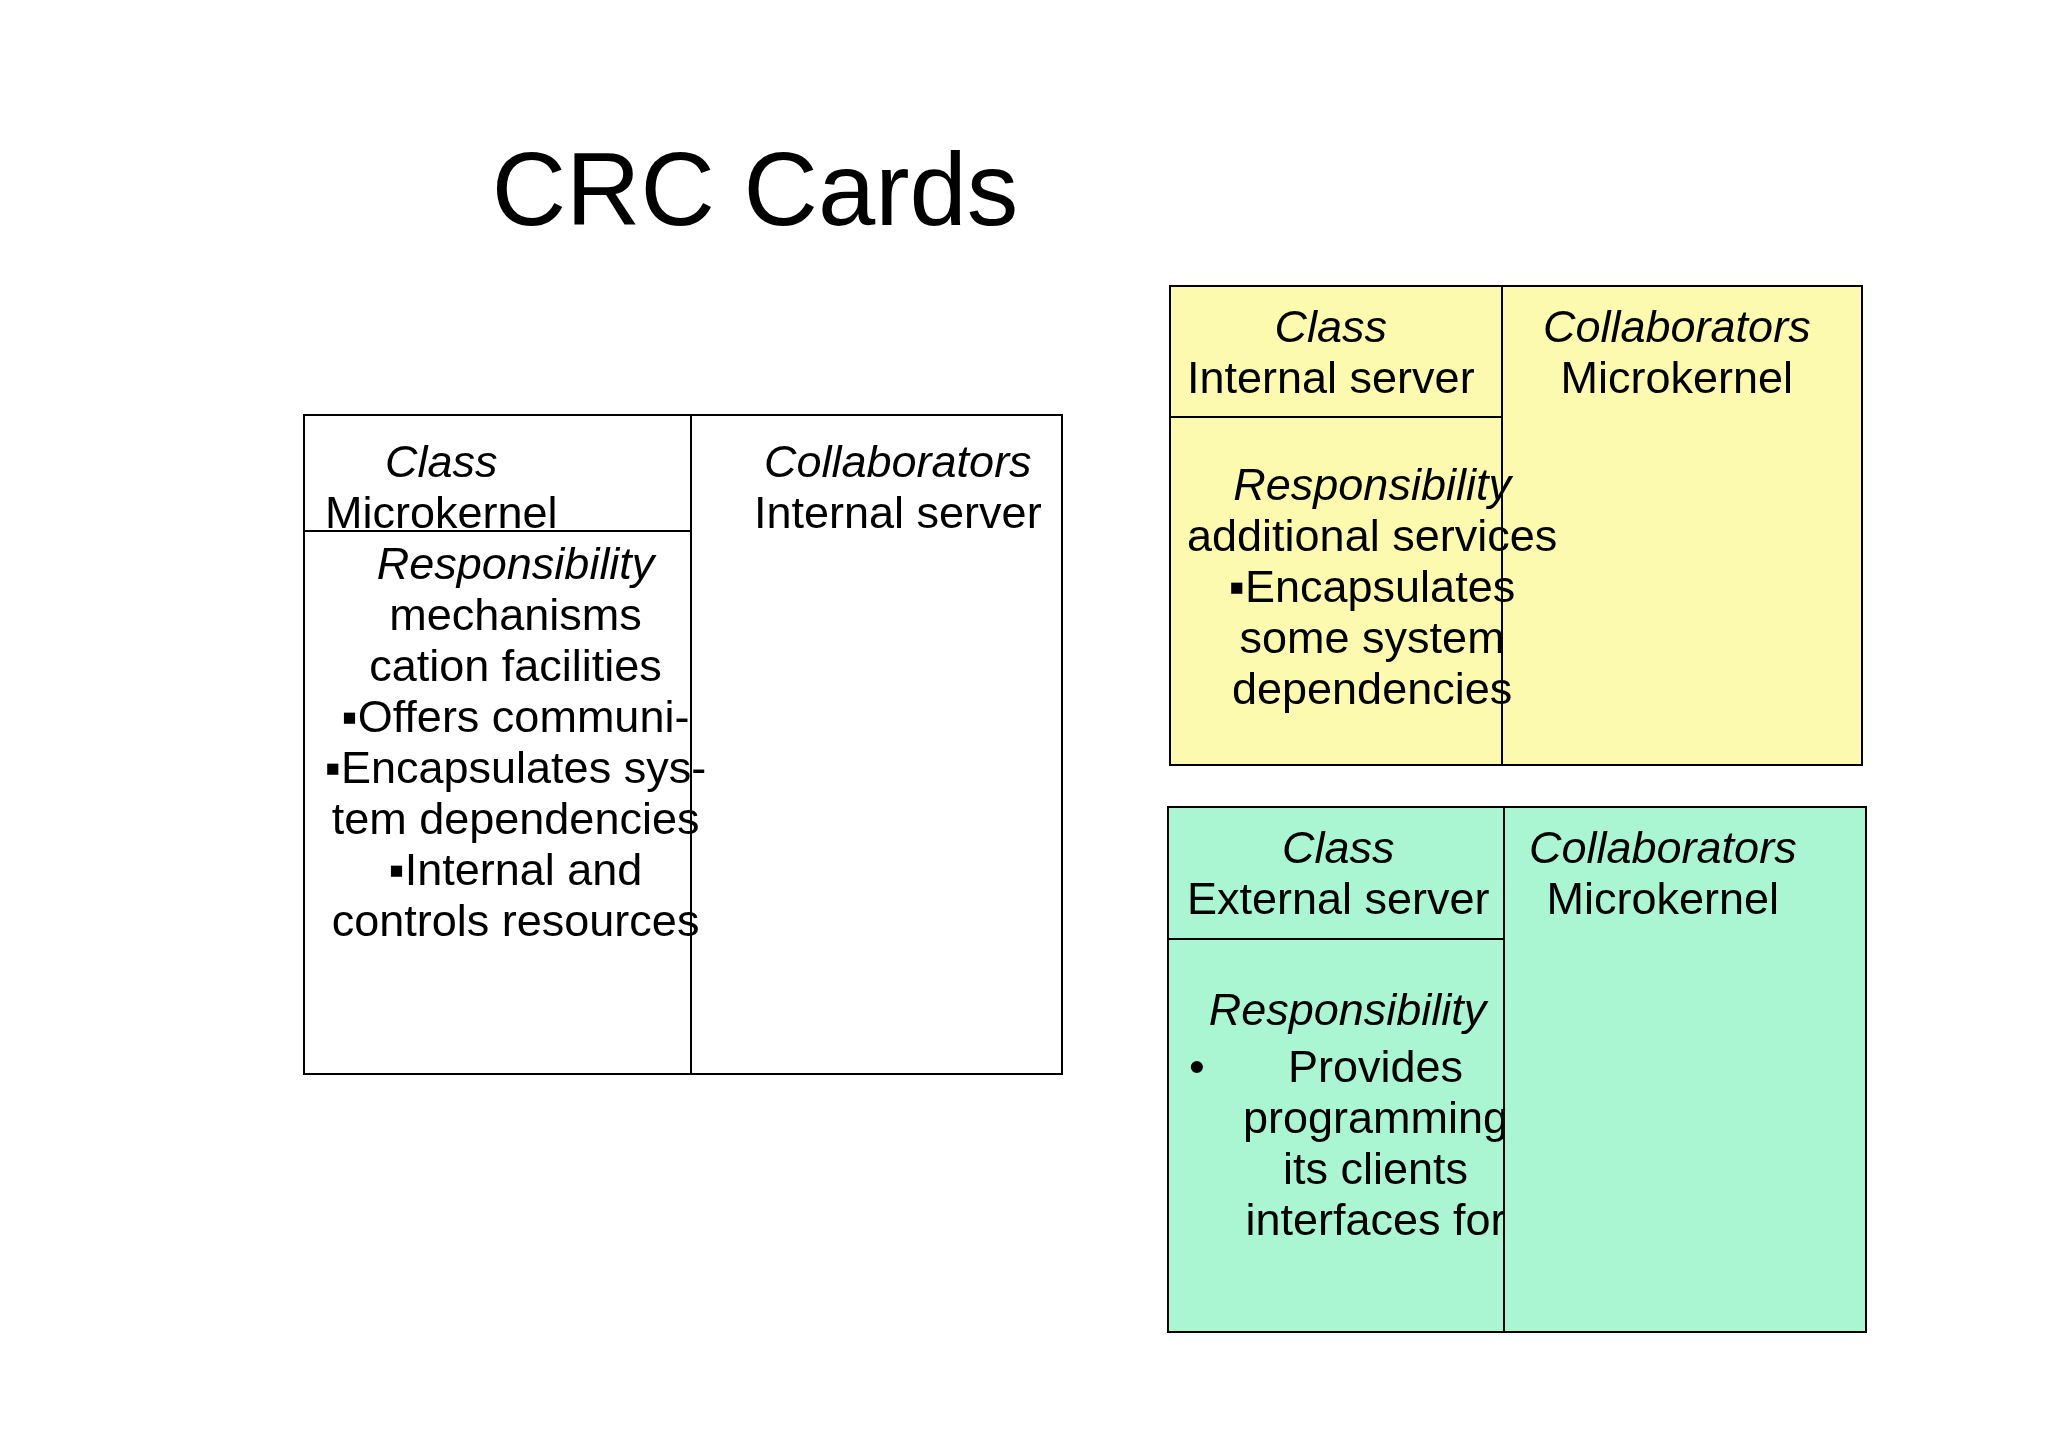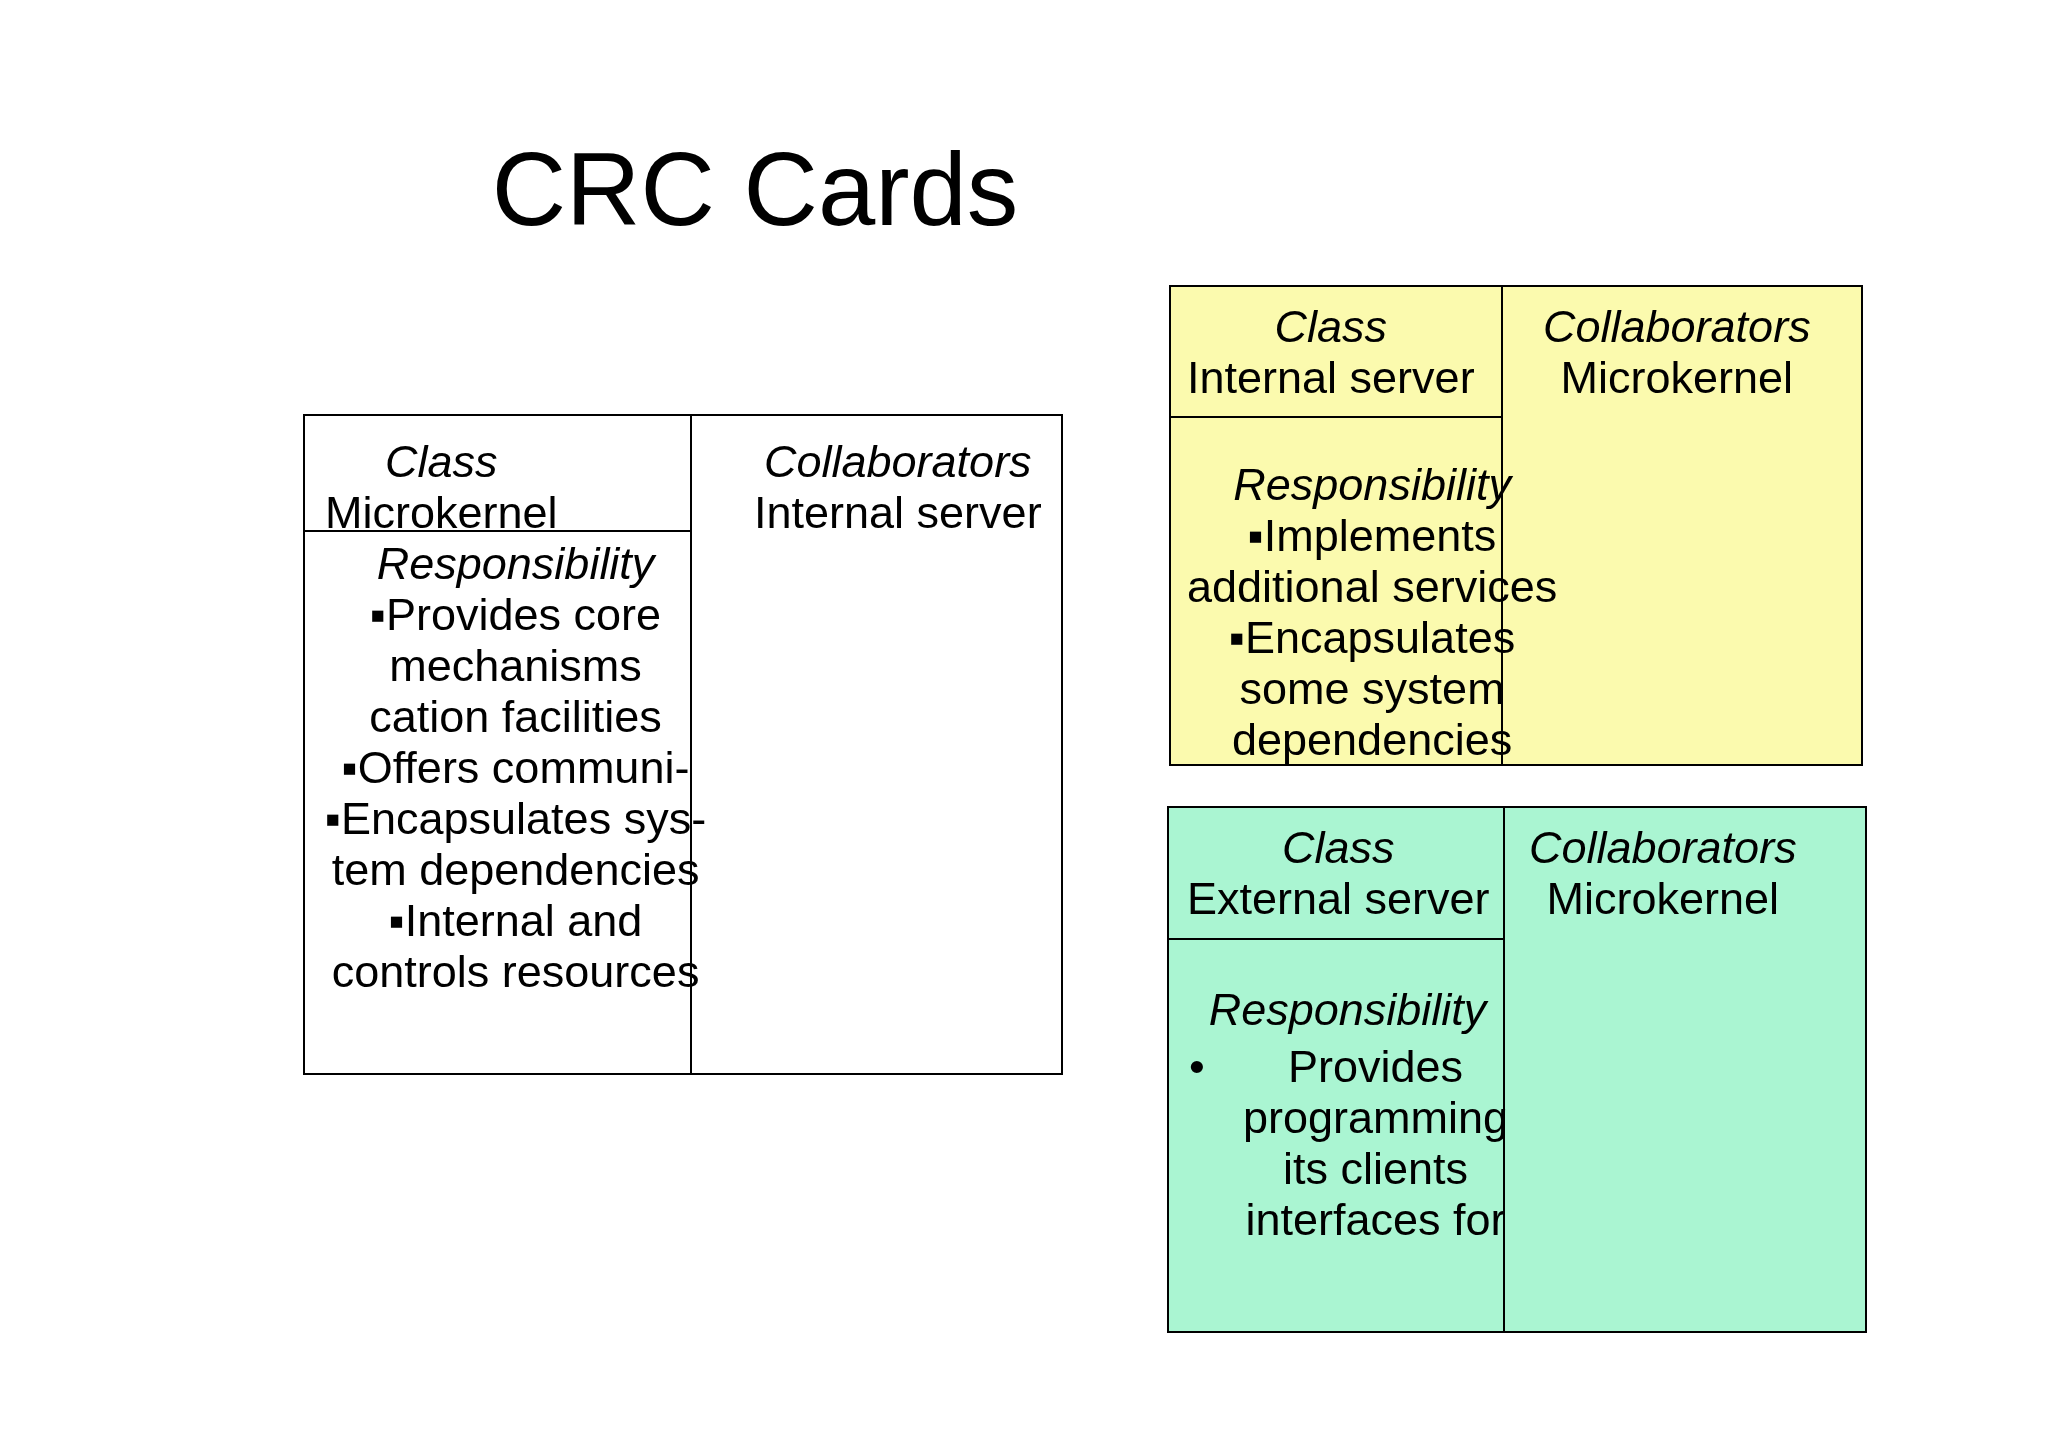--- a/index.html
+++ b/index.html
@@ -102,21 +102,20 @@
     <div class="vline"></div>
     <div class="hline"></div>
 
     <div class="cell class-cell">
       <div class="italic">Class</div>
       <div>Microkernel</div>
     </div>
 
     <div class="cell resp-cell">
       <div class="italic">Responsibility</div>
-      <div class="line">▪Provides core</div>
       <div class="line">mechanisms</div>
       <div class="line">cation facilities</div>
       <div class="line">▪Offers communi-</div>
       <div class="line">▪Encapsulates sys-</div>
       <div class="line">tem dependencies</div>
       <div class="line">▪Internal and</div>
       <div class="line">controls resources</div>
     </div>
 
     <div class="cell collab-cell">
@@ -129,21 +128,20 @@
     <div class="vline"></div>
     <div class="hline"></div>
 
     <div class="cell class-cell">
       <div class="italic">Class</div>
       <div>Internal server</div>
     </div>
 
     <div class="cell resp-cell">
       <div class="italic">Responsibility</div>
-      <div class="line">▪Implements</div>
       <div class="line">additional services</div>
       <div class="line">▪Encapsulates</div>
       <div class="line">some system</div>
       <div class="line">dependencies</div>
     </div>
 
     <div class="cell collab-cell">
       <div class="italic">Collaborators</div>
       <div>Microkernel</div>
     </div>

